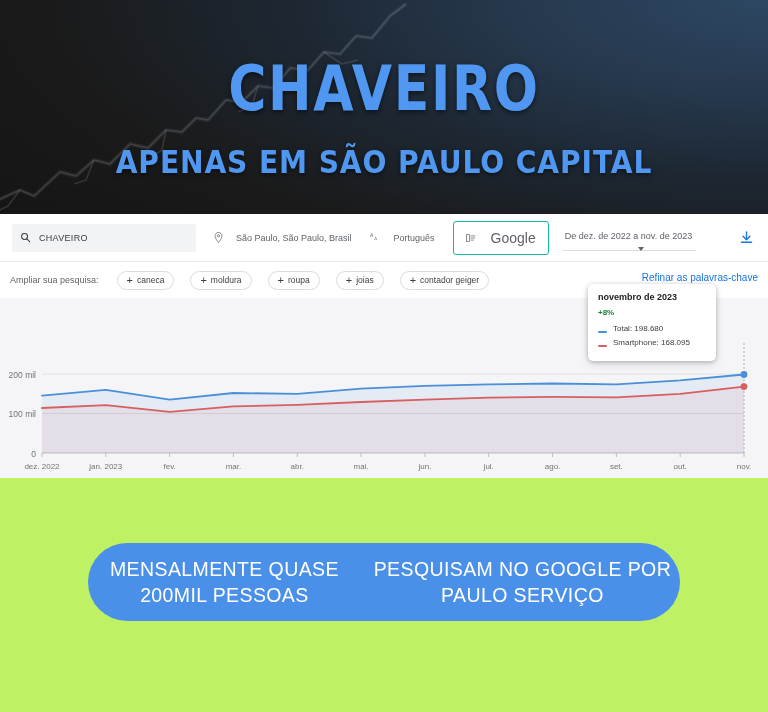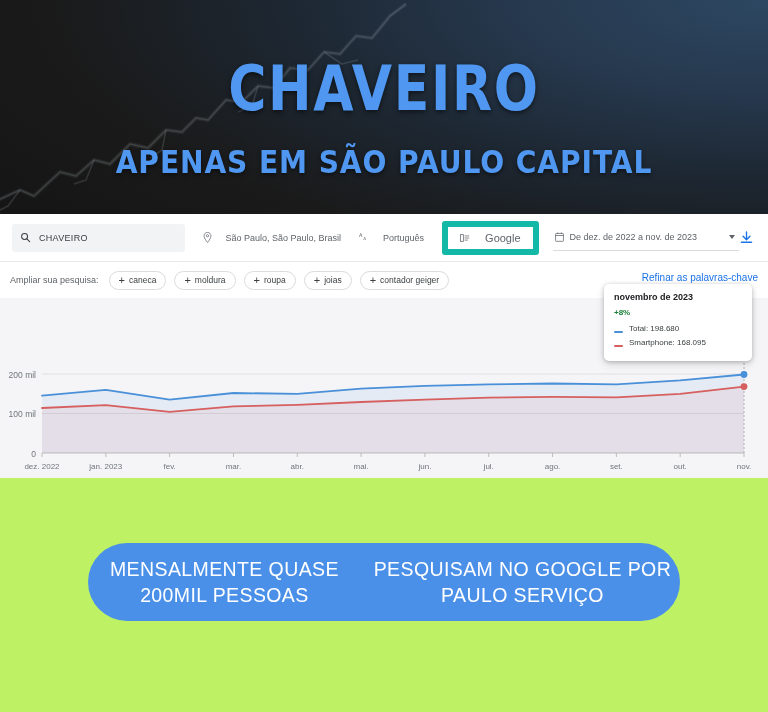--- a/index.html
+++ b/index.html
@@ -105,61 +105,62 @@
     display: flex;
     align-items: center;
     gap: 13px;
     font-size: 9px;
     color: #5f6368;
     margin-left: 18px;
     white-space: nowrap;
   }
   .tb-box {
     margin-left: 18px;
-    border: 6px solid #14b8a6;
+    border: 1px solid #14b8a6;
     border-radius: 3px;
     height: 34px;
     display: flex;
     align-items: center;
     gap: 15px;
     padding: 0 12px;
-    font-size: 11px;
+    font-size: 14px;
     color: #5f6368;
     white-space: nowrap;
   }
   .tb-date {
     margin-left: 14px;
     display: flex;
     align-items: center;
     gap: 6px;
     font-size: 9px;
     color: #5f6368;
     border-bottom: 1px solid #dadce0;
     height: 26px;
     padding: 0 4px 0 2px;
     white-space: nowrap;
+    flex-direction: column;
   }
   .caret {
     width: 0; height: 0;
     border-left: 3.5px solid transparent;
     border-right: 3.5px solid transparent;
     border-top: 4px solid #5f6368;
     margin-left: 26px;
   }
   .dl-icon { margin-left: auto; margin-right: 14px; display:flex; }
 
   
   .chips {
     position: absolute;
     left: 0; top: 48px;
     width: 680px; height: 36px;
     display: flex;
     align-items: center;
     padding-left: 10px;
-    gap: 8px;
+    gap: 16px;
   }
   .chips-label {
     font-size: 9px;
     color: #5f6368;
     margin-right: 2px;
     white-space: nowrap;
   }
   .chip {
     border: 1px solid #dadce0;
     border-radius: 12px;
@@ -188,22 +189,22 @@
     position: absolute;
     left: 0; top: 84px;
     width: 768px; height: 180px;
     background: #f5f5f7;
   }
   .chart-svg { display: block; width: 768px; height: 180px; }
 
   
   .tooltip {
     position: absolute;
-    left: 604px; top: 284px;
-    width: 148px;
+    left: 588px; top: 284px;
+    width: 128px;
     background: #ffffff;
     border-radius: 5px;
     box-shadow: 0 1px 4px rgba(0,0,0,.22), 0 3px 10px rgba(0,0,0,.12);
     padding: 8px 10px 9px 10px;
     z-index: 5;
   }
   .tt-title {
     font-size: 9px;
     font-weight: 700;
     color: #202124;

